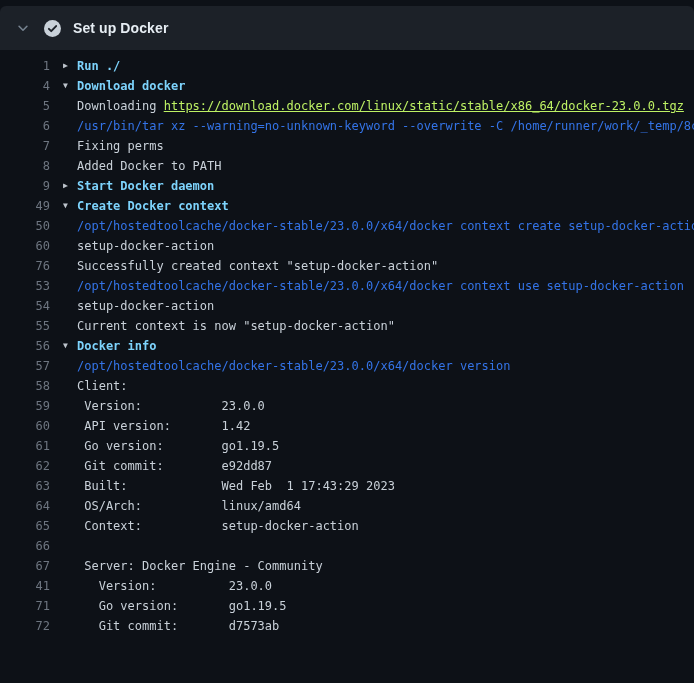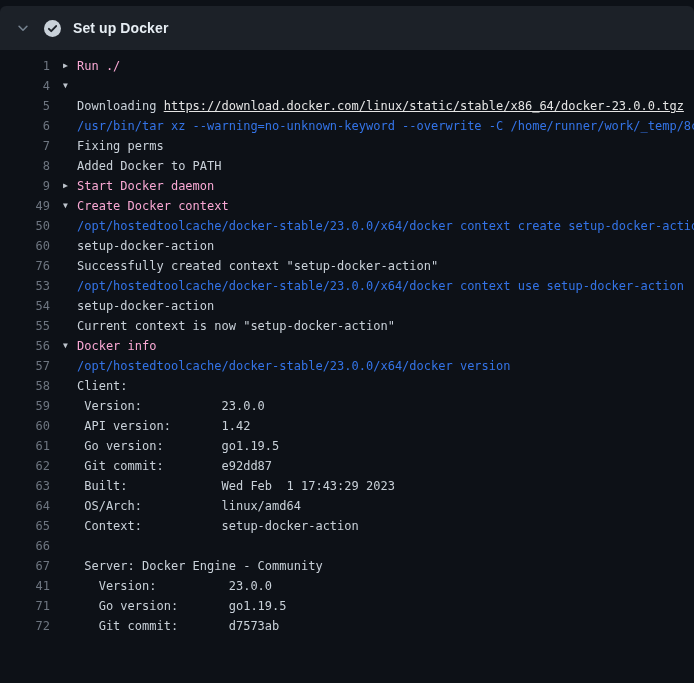--- a/index.html
+++ b/index.html
@@ -56,24 +56,24 @@
     margin-left: 13px;
     color: #bdc4cc;
     font-size: 8px;
     display: inline-block;
   }
   .line .text {
     white-space: pre;
     color: #c9d1d9;
   }
   .line.group { cursor: pointer; }
-  .line.group .text { color: #f9a8d4; }
+  .line.group .text { color: #7dd3fc; font-weight: bold; }
   .line .text.cmd { color: #3474e8; }
   .line .text .lnk {
-    color: #e5e5e5;
+    color: #bef264;
     text-decoration: underline;
     cursor: pointer;
   }
 </style>
 </head>
 <body>
 
 <div class="header">
   <span class="chev-btn">
     <svg width="14" height="14" viewBox="0 0 16 16">
@@ -91,20 +91,21 @@
 
 <div class="log">
     <div class="line group">
       <span class="num">1</span>
       <span class="toggle">▶</span>
       <span class="text">Run ./</span>
     </div>
     <div class="line group">
       <span class="num">4</span>
       <span class="toggle">▼</span>
+      <span class="text">Download docker</span>
     </div>
     <div class="line">
       <span class="num">5</span>
       <span class="toggle"></span>
       <span class="text"><span>Downloading </span><span class="lnk">https://download.docker.com/linux/static/stable/x86_64/docker-23.0.0.tgz</span></span>
     </div>
     <div class="line">
       <span class="num">6</span>
       <span class="toggle"></span>
       <span class="text cmd">/usr/bin/tar xz --warning=no-unknown-keyword --overwrite -C /home/runner/work/_temp/8c93</span>

